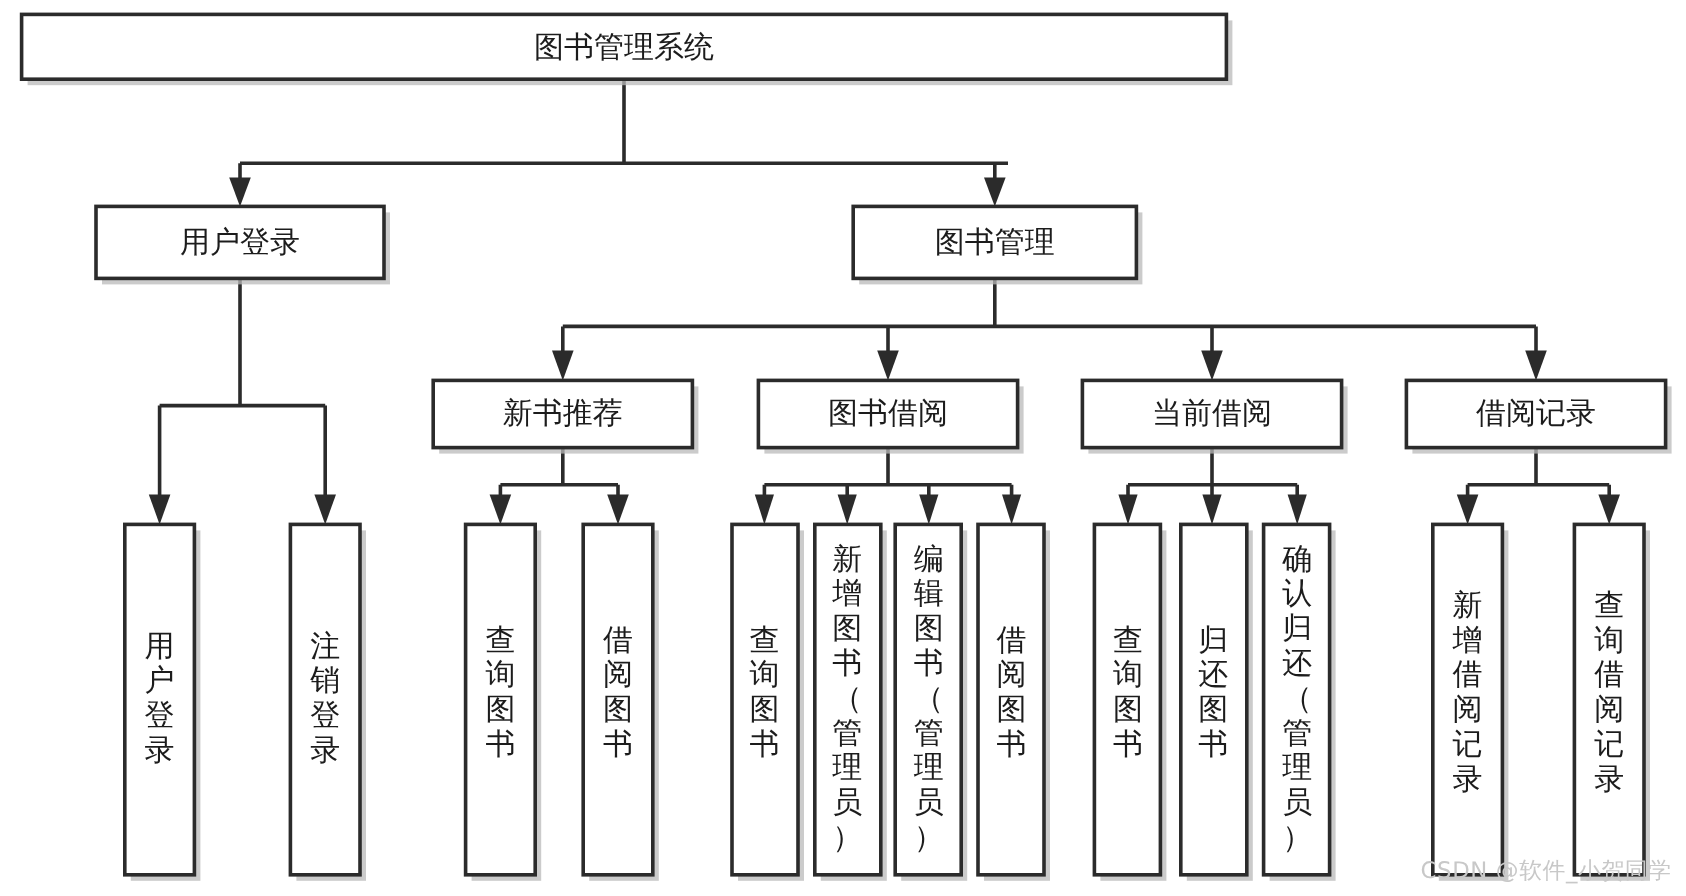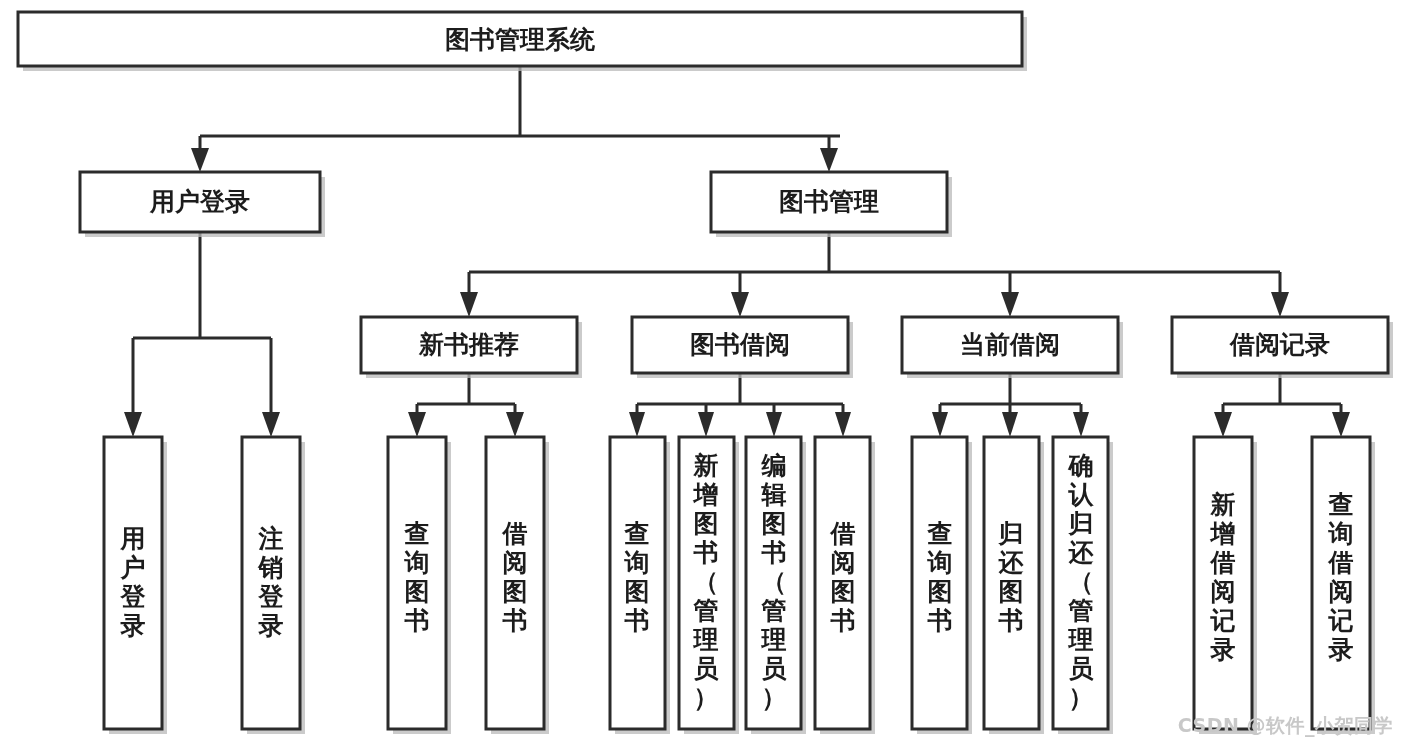--- a/index.html
+++ b/index.html
@@ -12,21 +12,20 @@
     width: 1405px;
     height: 747px;
     font-family: "DejaVu Sans", "Liberation Sans", sans-serif;
     overflow: hidden;
     position: relative;
   }
   #diagram-root {
     position: relative;
     width: 1405px;
     height: 747px;
-    font-weight: bold;
   }
   svg.diagram {
     position: absolute;
     top: 0;
     left: 0;
     width: 1405px;
     height: 747px;
   }
   .node-box {
     fill: #ffffff;

